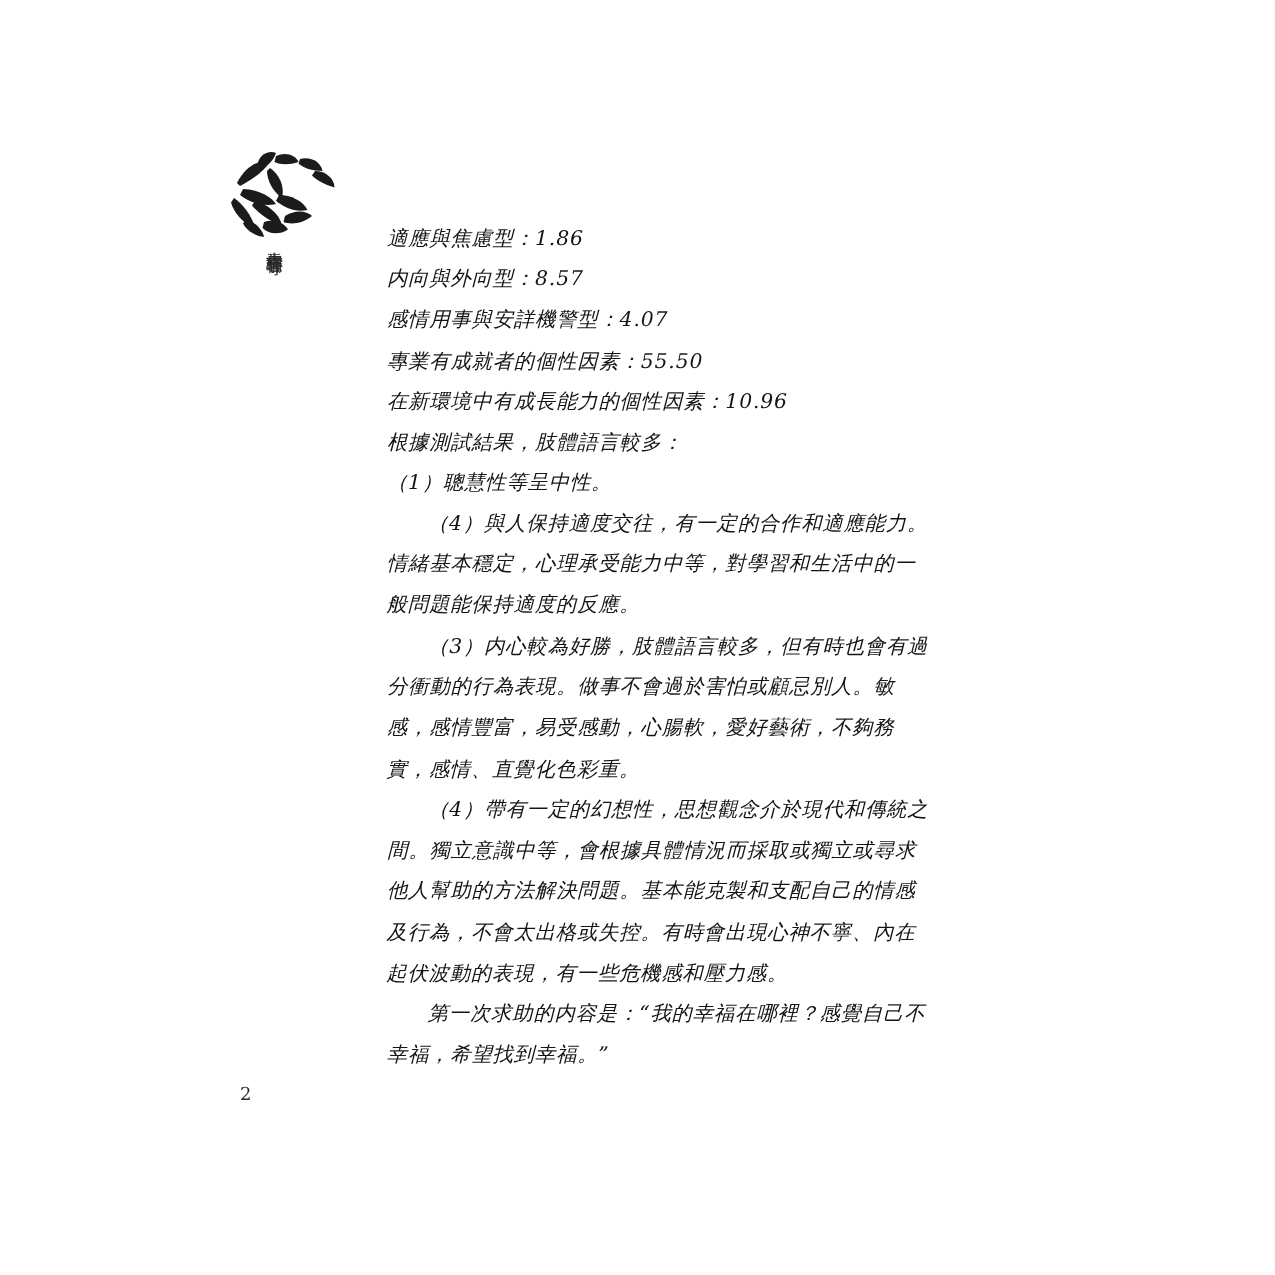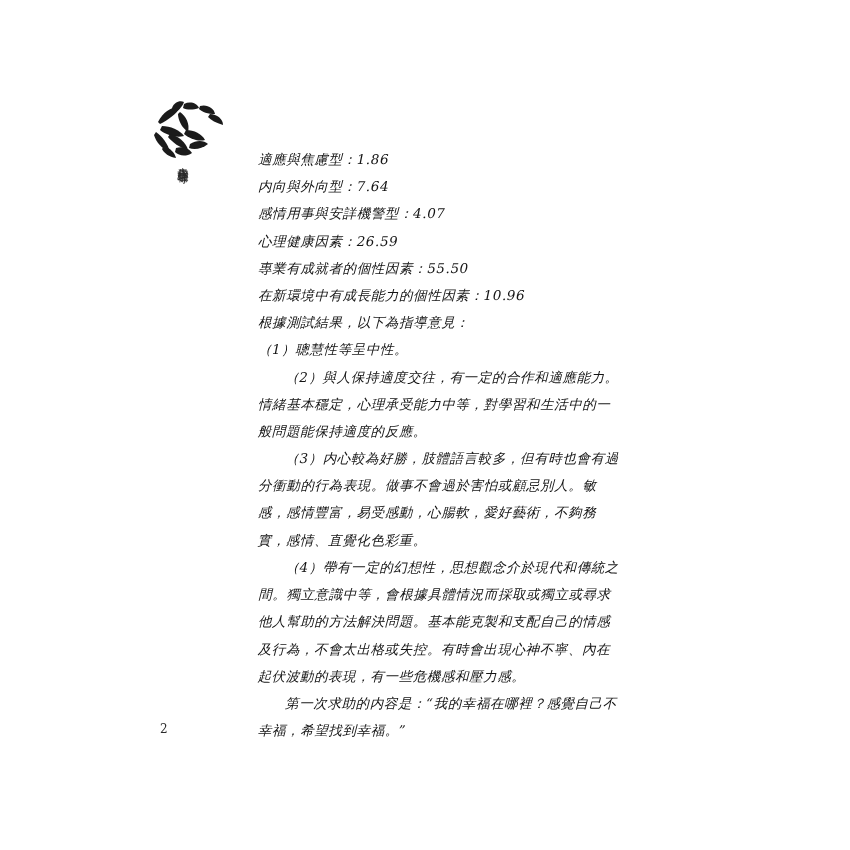--- a/index.html
+++ b/index.html
@@ -107,27 +107,26 @@
       </g>
     </svg>
   </div>
 
   <div class="series-title">青少年心理辅导</div>
 
   <div class="folio">2</div>
 
   <div class="textcol">
     <div class="line">適應與焦慮型：1.86</div>
-    <div class="line">内向與外向型：7.64</div>
+    <div class="line">内向與外向型：8.57</div>
     <div class="line">感情用事與安詳機警型：4.07</div>
-    <div class="line">心理健康因素：26.59</div>
     <div class="line">專業有成就者的個性因素：55.50</div>
     <div class="line">在新環境中有成長能力的個性因素：10.96</div>
-    <div class="line">根據測試結果，以下為指導意見：</div>
+    <div class="line">根據測試結果，肢體語言較多：</div>
     <div class="line">（1）聰慧性等呈中性。</div>
-    <div class="line wrap indent">（2）與人保持適度交往，有一定的合作和適應能力。情緒基本穩定，心理承受能力中等，對學習和生活中的一般問題能保持適度的反應。</div>
+    <div class="line wrap indent">（4）與人保持適度交往，有一定的合作和適應能力。情緒基本穩定，心理承受能力中等，對學習和生活中的一般問題能保持適度的反應。</div>
     <div class="line wrap indent">（3）内心較為好勝，肢體語言較多，但有時也會有過分衝動的行為表現。做事不會過於害怕或顧忌別人。敏感，感情豐富，易受感動，心腸軟，愛好藝術，不夠務實，感情、直覺化色彩重。</div>
     <div class="line wrap indent">（4）帶有一定的幻想性，思想觀念介於現代和傳統之間。獨立意識中等，會根據具體情況而採取或獨立或尋求他人幫助的方法解決問題。基本能克製和支配自己的情感及行為，不會太出格或失控。有時會出現心神不寧、內在起伏波動的表現，有一些危機感和壓力感。</div>
     <div class="line wrap indent">第一次求助的内容是：“我的幸福在哪裡？感覺自己不幸福，希望找到幸福。”</div>
 
   </div>
 
 </div>
 
 </body></html>

